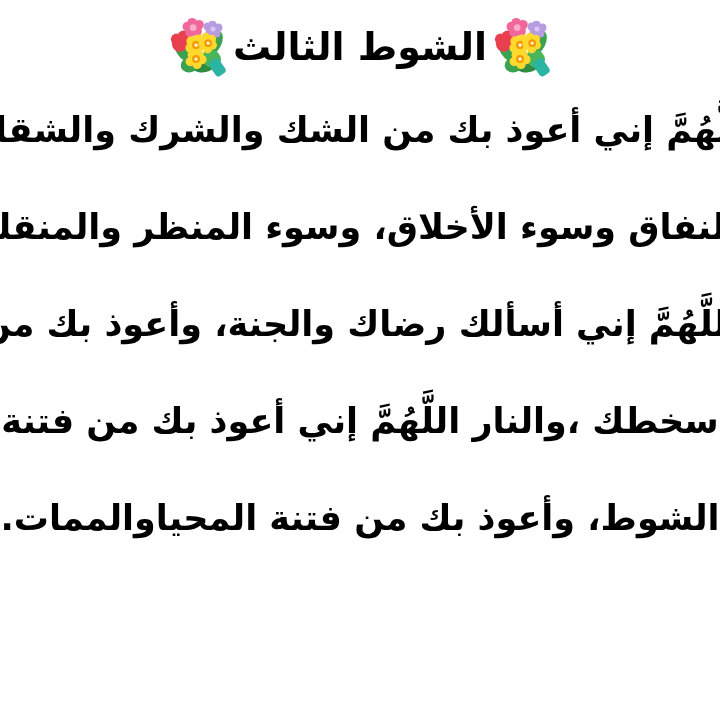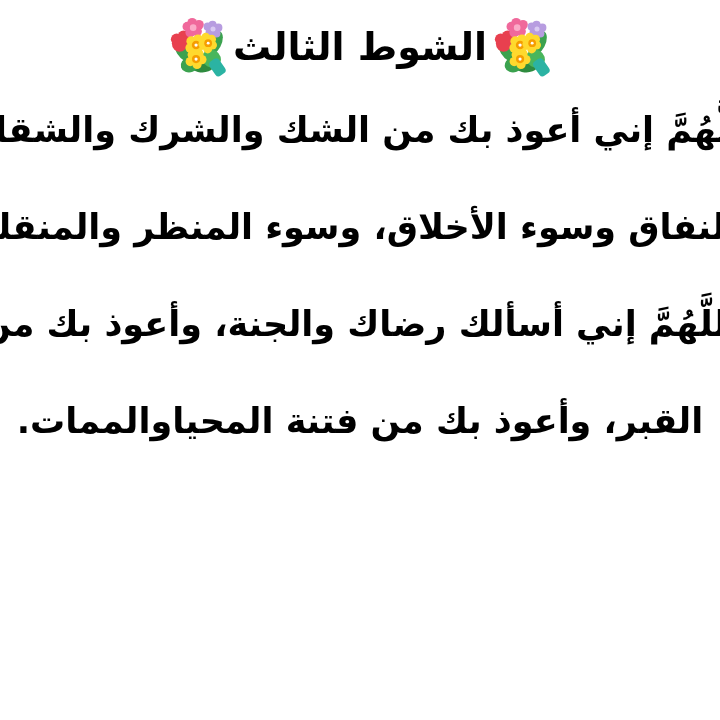--- a/index.html
+++ b/index.html
@@ -184,15 +184,16 @@
           </g>
         </g>
       </svg>
     </span>
 
   </div>
 
   <div class="dua-line">اللَّهُمَّ إني أعوذ بك من الشك والشرك والشقاق</div>
   <div class="dua-line">والنفاق وسوء الأخلاق، وسوء المنظر والمنقلب</div>
   <div class="dua-line">اللَّهُمَّ إني أسألك رضاك والجنة، وأعوذ بك من</div>
-  <div class="dua-line">القبر، وأعوذ بك من فتنة المحياوالممات.</div>
+  <div class="dua-line">سخطك ،والنار اللَّهُمَّ إني أعوذ بك من فتنة</div>
+  <div class="dua-line">الشوط، وأعوذ بك من فتنة المحياوالممات.</div>
 
 </div>
 
 </body></html>

